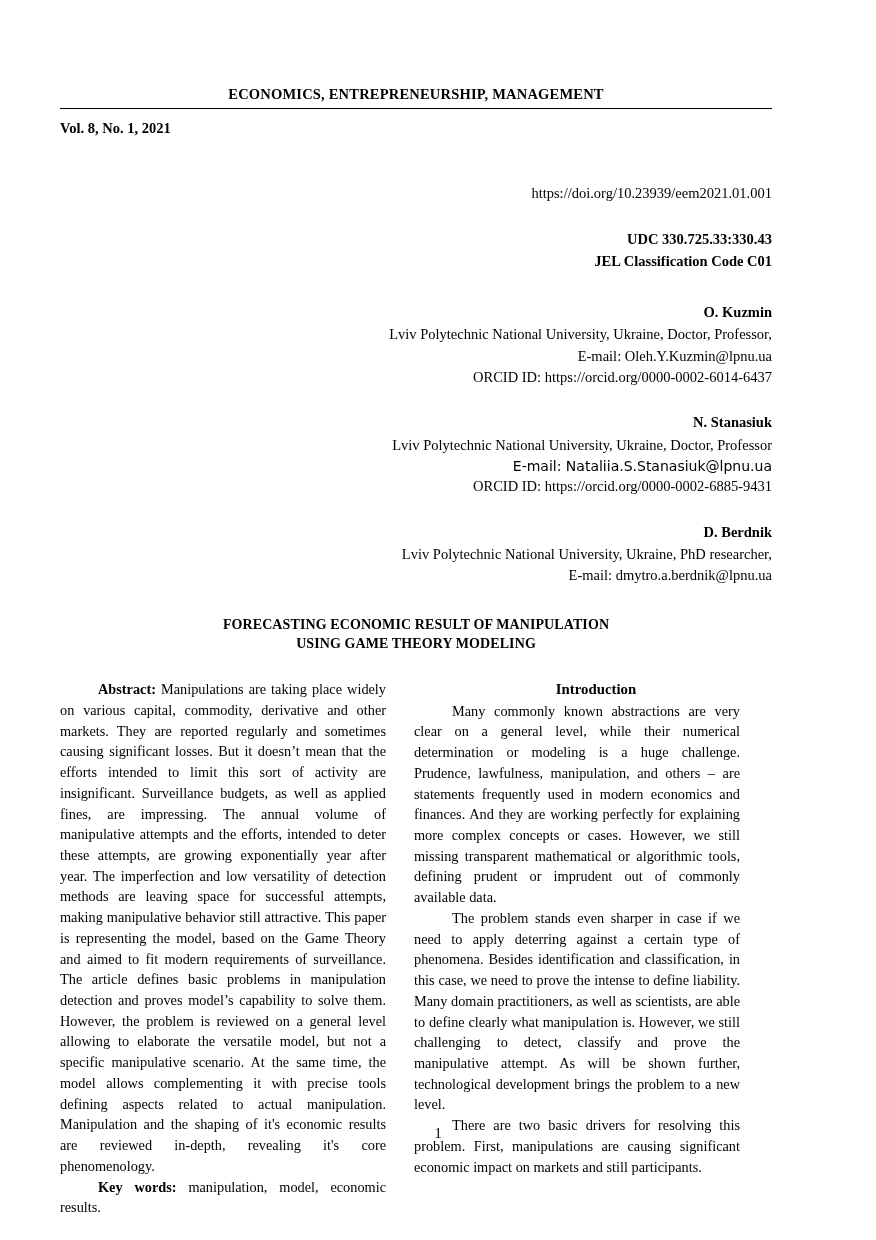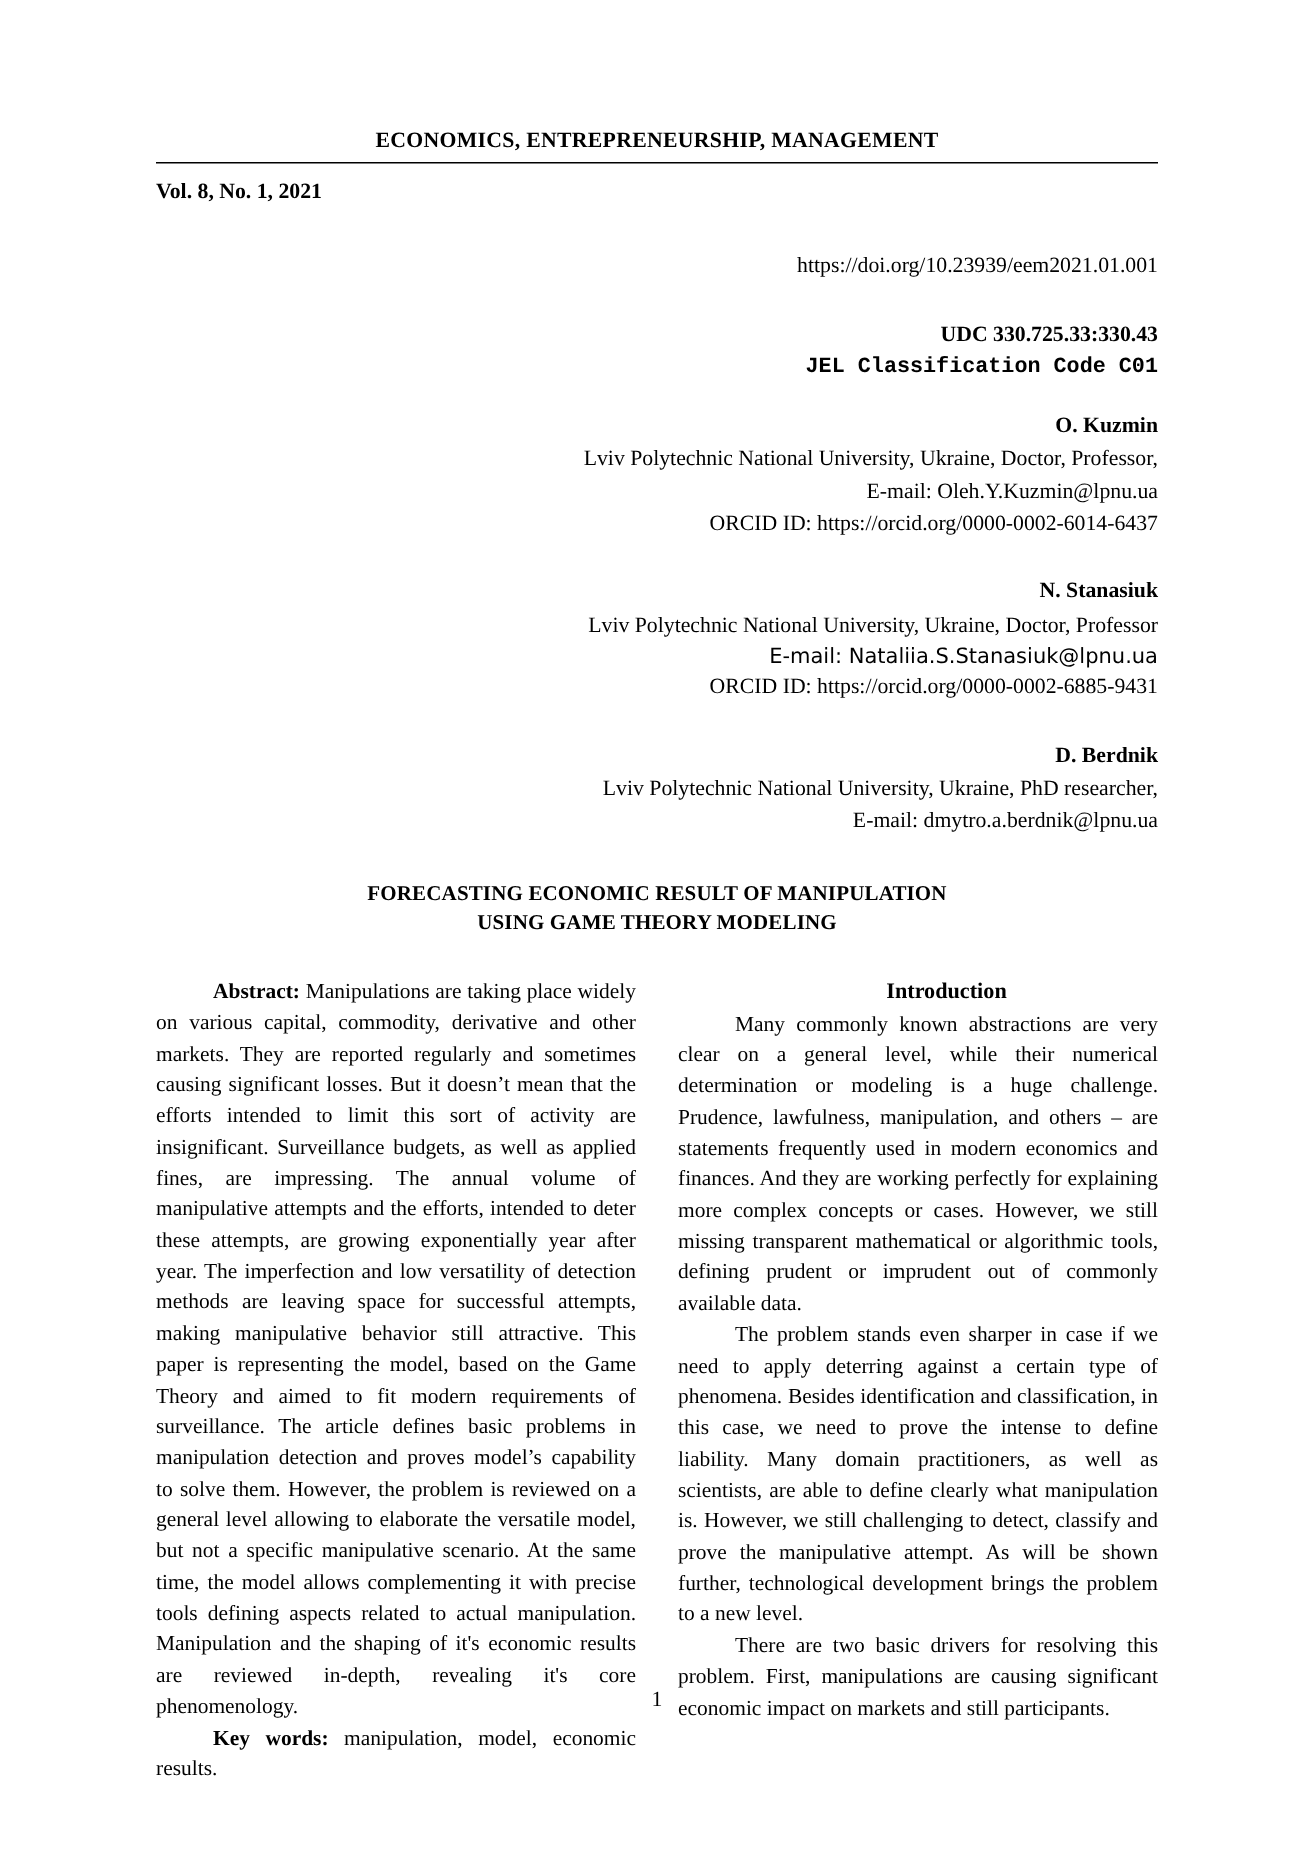--- a/index.html
+++ b/index.html
@@ -14,56 +14,55 @@
     color: #000000;
     position: relative;
     overflow: hidden;
   }
   .page {
     position: absolute;
     left: 0; top: 0;
     width: 876px;
     height: 1009px;
     box-sizing: border-box;
-    padding: 86px 104px 0 104px;
+    padding: 86px 104px 0 60px;
   }
   .journal-header {
     text-align: center;
     font-weight: bold;
     font-size: 14.5px;
     letter-spacing: 0.2px;
     padding-bottom: 5px;
   }
   .rule {
     border-bottom: 1.2px solid #000;
     margin: 0 0 11px 0;
   }
   .volume {
     font-weight: bold;
     font-size: 14.5px;
     text-align: left;
-    margin-bottom: 30px;
+    margin-bottom: 46px;
   }
   .right-block {
     text-align: right;
     font-size: 14.5px;
     line-height: 1.47;
   }
   .doi {
     margin-bottom: 25px;
     margin-top: 20px;
   }
   .udc {
     font-weight: bold;
     margin-bottom: 0;
   }
   .jel {
     font-weight: bold;
-    margin-bottom: 18px;
-    font-family: Liberation Mono, monospace;
+    margin-bottom: 30px;
   }
   .author-name {
     font-weight: bold;
     margin-bottom: 1px;
   }
   .author-block {
     margin-bottom: 24px;
   }
   .author-block .line {
     display: block;

